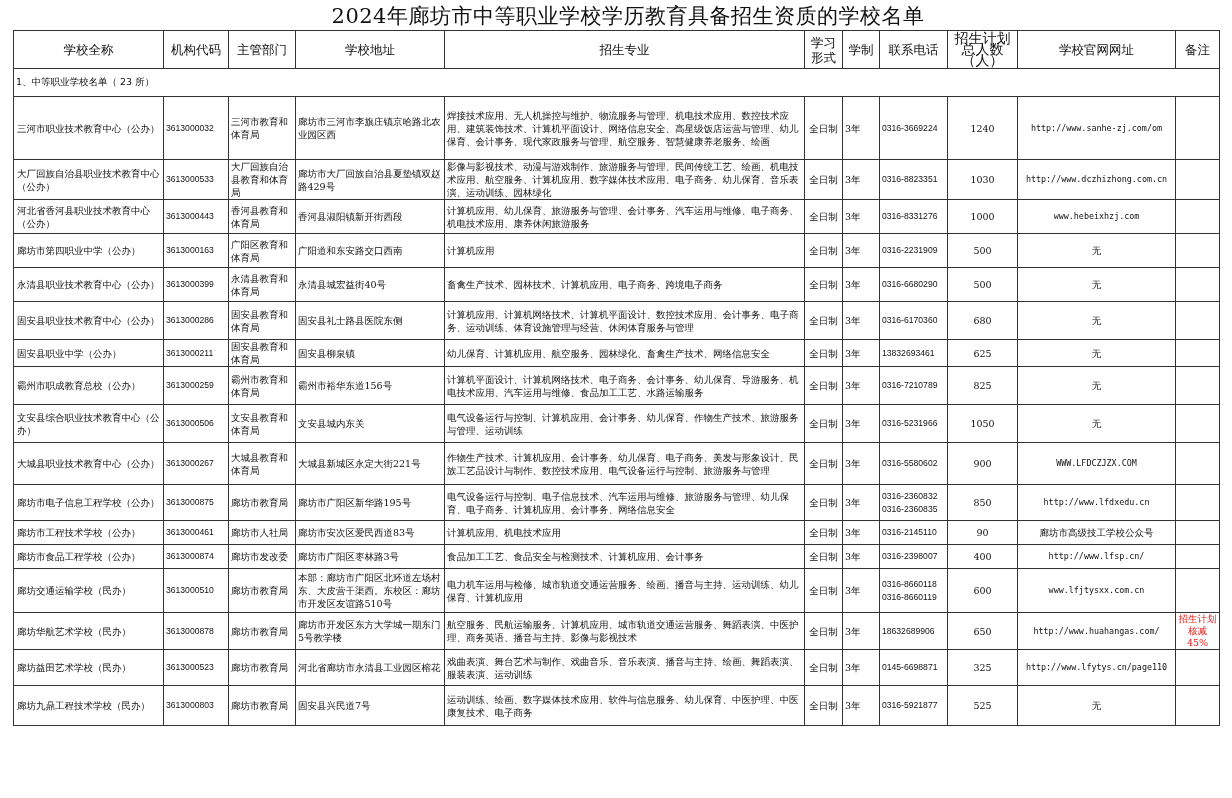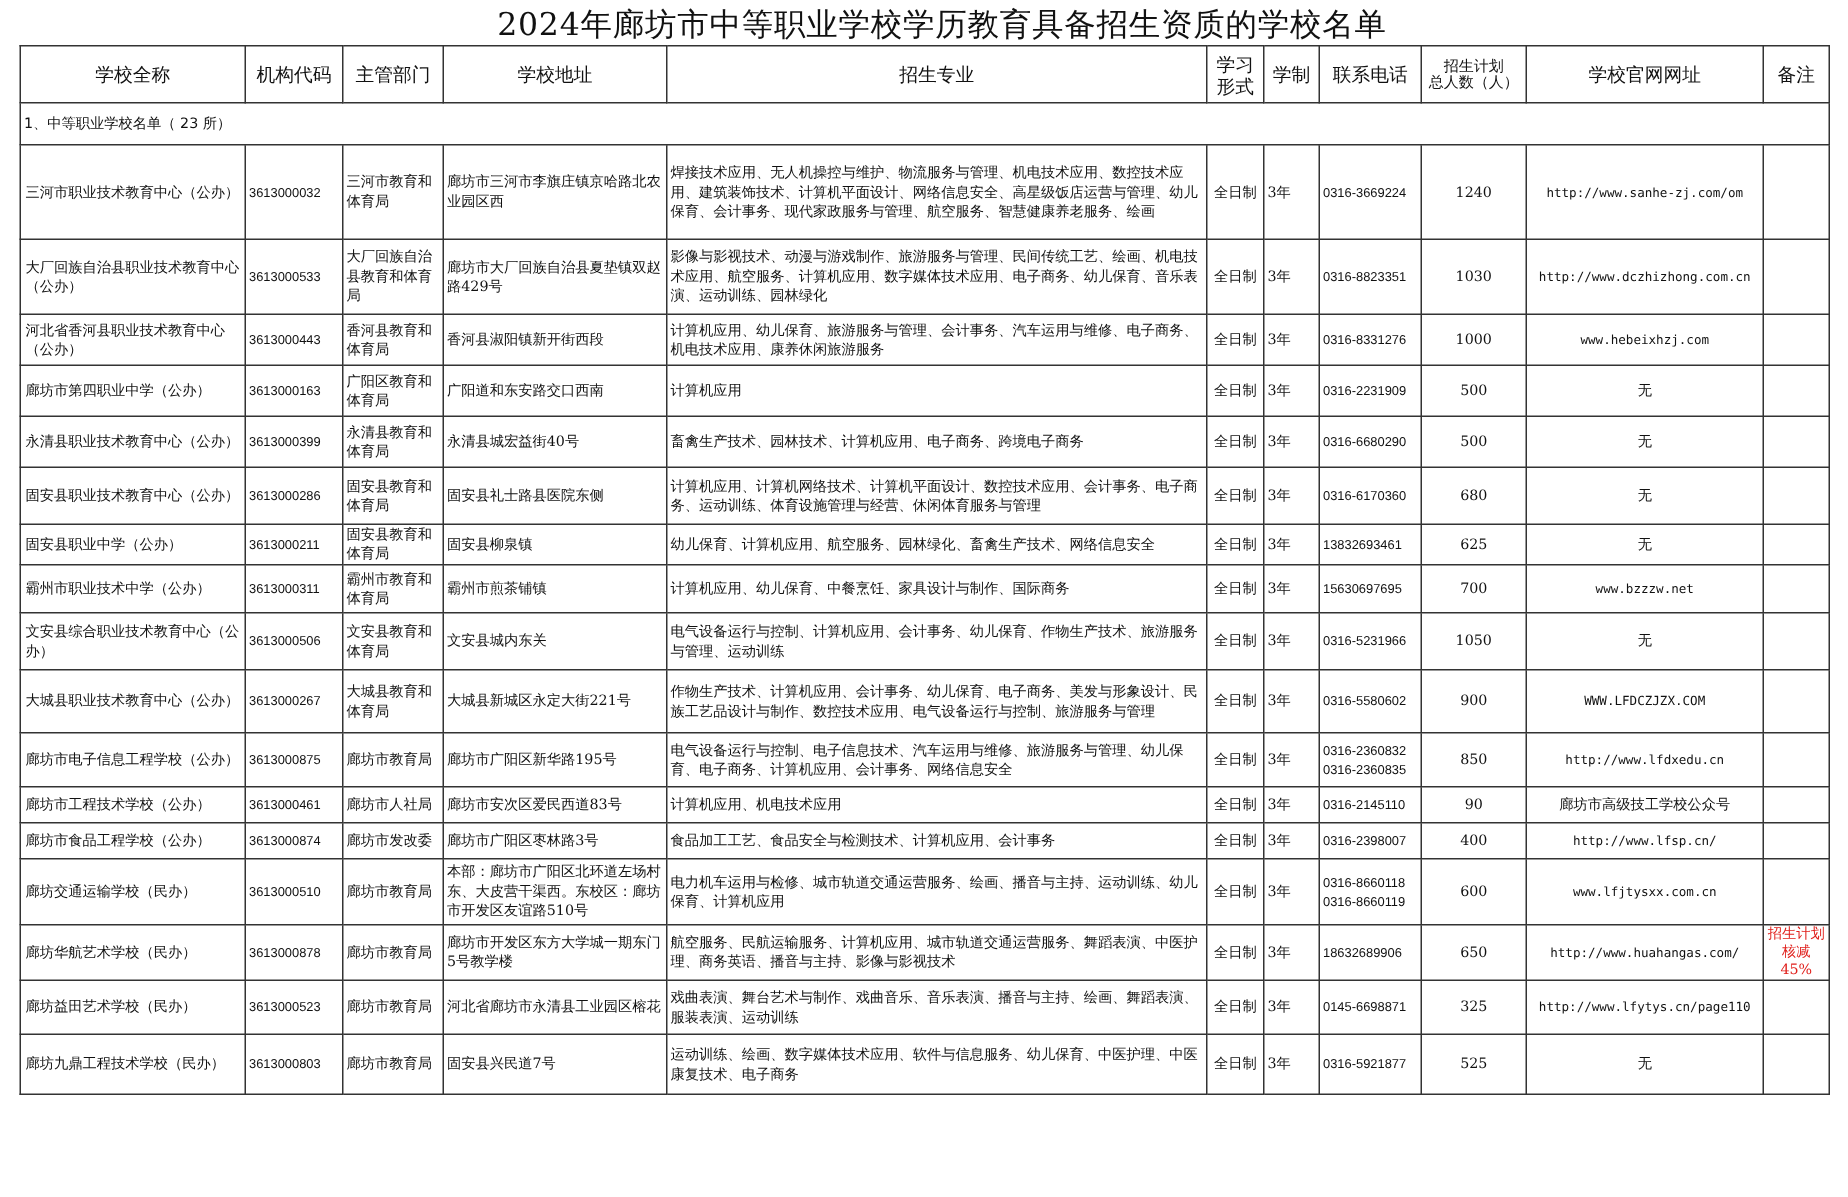--- a/index.html
+++ b/index.html
@@ -8,21 +8,21 @@
   .title { position:absolute; left:12px; top:0; width:1232px; height:30px; text-align:center;
            font-size:21px; line-height:32px; letter-spacing:0.5px; color:#111; }
   table.main { position:absolute; left:13px; top:30px; width:1206px; border-collapse:collapse;
                table-layout:fixed; }
   table.main td, table.main th { border:1px solid #333; padding:0 2px; vertical-align:middle;
                font-weight:normal; overflow:hidden; }
   .section td { height:28px; font-size:14.5px; font-family:"DejaVu Sans","Liberation Sans",sans-serif;
                 padding-left:3px; }
   .hdr th { height:37px; font-size:12.5px; text-align:center;
             font-family:"DejaVu Sans","Liberation Sans",sans-serif; line-height:15px; }
-  .hdr th.small { font-size:10px; line-height:11px; }
+  .hdr th.small { font-size:14px; line-height:11px; }
   .sub td { height:27px; font-size:9.5px; font-family:"DejaVu Sans","Liberation Sans",sans-serif;
             padding-left:2px; }
   .row td { font-size:9.5px; line-height:13px; }
   .c { text-align:center; }
   .mono { font-family:Liberation Sans, sans-serif; font-size:8.6px !important; letter-spacing:0; }
   .url { font-family:"DejaVu Sans Mono","Liberation Mono",monospace; font-size:8.4px !important; text-align:center; }
   .url.cn { font-family:"DejaVu Serif","Liberation Serif",serif; font-size:9.5px !important; }
   .remark { color:#e0201c; text-align:center; font-size:9.5px !important; line-height:12px !important; }
   .name { padding-left:3px !important; }
 </style>
@@ -68,21 +68,21 @@
     <td>三河市教育和体育局</td>
     <td>廊坊市三河市李旗庄镇京哈路北农业园区西</td>
     <td>焊接技术应用、无人机操控与维护、物流服务与管理、机电技术应用、数控技术应用、建筑装饰技术、计算机平面设计、网络信息安全、高星级饭店运营与管理、幼儿保育、会计事务、现代家政服务与管理、航空服务、智慧健康养老服务、绘画</td>
     <td class="c">全日制</td>
     <td>3年</td>
     <td class="mono">0316-3669224</td>
     <td class="c">1240</td>
     <td class="url">http://www.sanhe-zj.com/om</td>
     <td class="remark"></td>
   </tr>
-      <tr class="row" style="height: 50px;">
+      <tr class="row" style="height: 40px;">
     <td class="name">大厂回族自治县职业技术教育中心（公办）</td>
     <td class="mono">3613000533</td>
     <td>大厂回族自治县教育和体育局</td>
     <td>廊坊市大厂回族自治县夏垫镇双赵路429号</td>
     <td>影像与影视技术、动漫与游戏制作、旅游服务与管理、民间传统工艺、绘画、机电技术应用、航空服务、计算机应用、数字媒体技术应用、电子商务、幼儿保育、音乐表演、运动训练、园林绿化</td>
     <td class="c">全日制</td>
     <td>3年</td>
     <td class="mono">0316-8823351</td>
     <td class="c">1030</td>
     <td class="url">http://www.dczhizhong.com.cn</td>
@@ -146,31 +146,31 @@
     <td>固安县教育和体育局</td>
     <td>固安县柳泉镇</td>
     <td>幼儿保育、计算机应用、航空服务、园林绿化、畜禽生产技术、网络信息安全</td>
     <td class="c">全日制</td>
     <td>3年</td>
     <td class="mono">13832693461</td>
     <td class="c">625</td>
     <td class="url cn">无</td>
     <td class="remark"></td>
   </tr>
-      <tr class="row" style="height: 32px;">
-    <td class="name">霸州市职业技术中学（公办）</td>
-    <td class="mono">3613000311</td>
+      <tr class="row" style="height: 38px;">
+    <td class="name">霸州市职成教育总校（公办）</td>
+    <td class="mono">3613000259</td>
     <td>霸州市教育和体育局</td>
-    <td>霸州市煎茶铺镇</td>
-    <td>计算机应用、幼儿保育、中餐烹饪、家具设计与制作、国际商务</td>
-    <td class="c">全日制</td>
-    <td>3年</td>
-    <td class="mono">15630697695</td>
-    <td class="c">700</td>
-    <td class="url">www.bzzzw.net</td>
+    <td>霸州市裕华东道156号</td>
+    <td>计算机平面设计、计算机网络技术、电子商务、会计事务、幼儿保育、导游服务、机电技术应用、汽车运用与维修、食品加工工艺、水路运输服务</td>
+    <td class="c">全日制</td>
+    <td>3年</td>
+    <td class="mono">0316-7210789</td>
+    <td class="c">825</td>
+    <td class="url cn">无</td>
     <td class="remark"></td>
   </tr>
       <tr class="row" style="height: 38px;">
     <td class="name">文安县综合职业技术教育中心（公办）</td>
     <td class="mono">3613000506</td>
     <td>文安县教育和体育局</td>
     <td>文安县城内东关</td>
     <td>电气设备运行与控制、计算机应用、会计事务、幼儿保育、作物生产技术、旅游服务与管理、运动训练</td>
     <td class="c">全日制</td>
     <td>3年</td>

